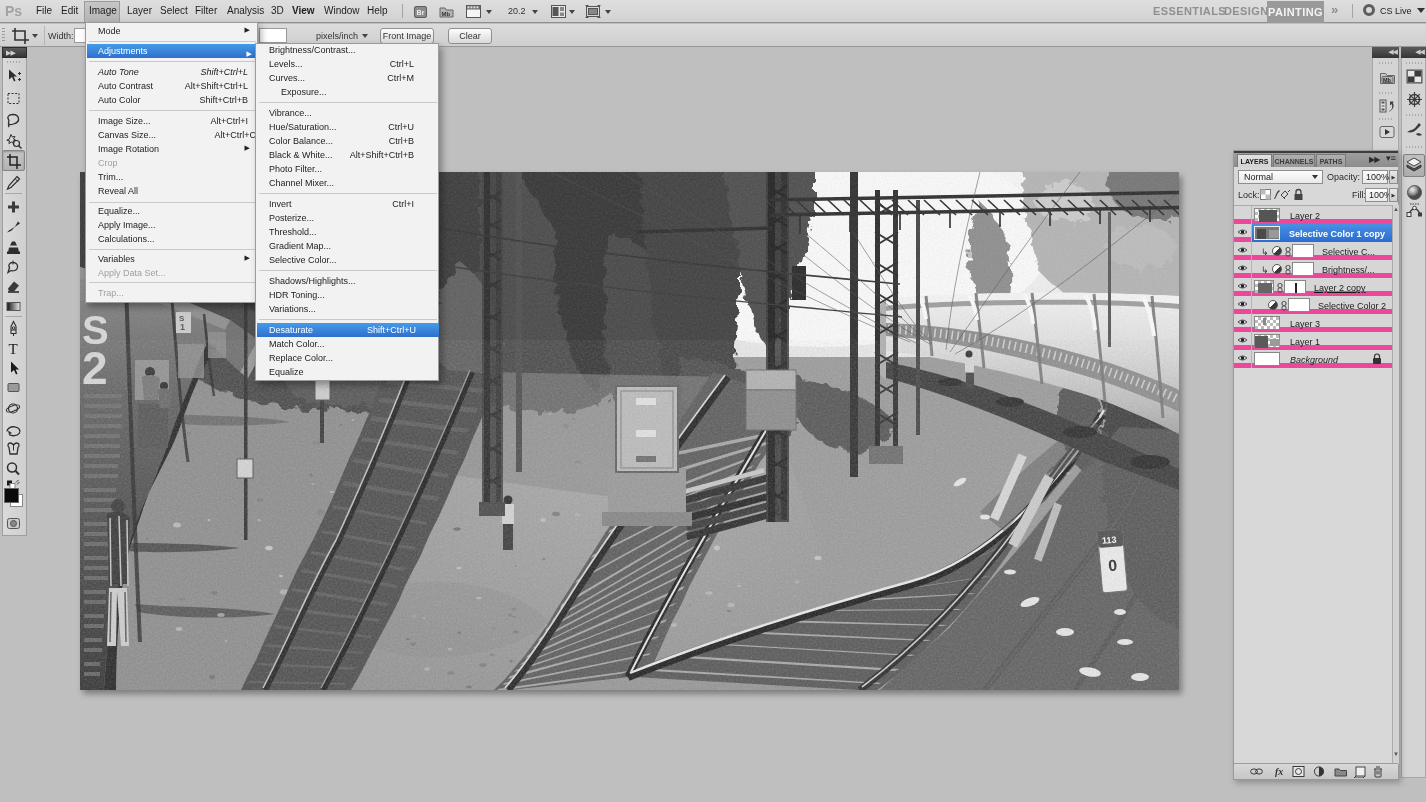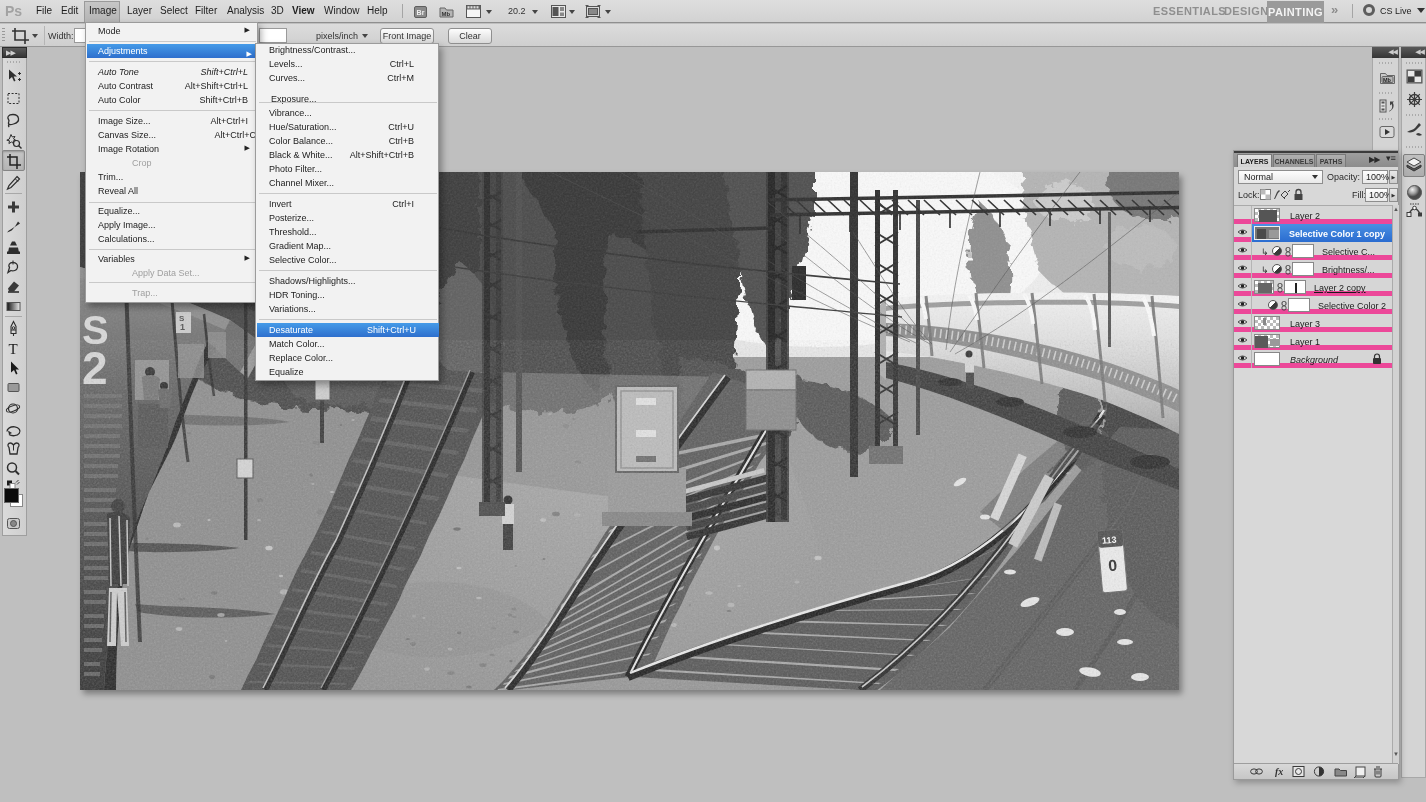--- a/index.html
+++ b/index.html
@@ -27,21 +27,21 @@
 .dockhead { position:absolute; top:47px; height:11px; background:linear-gradient(#5a5a5a,#353535); color:#ccc; font-size:7px; line-height:10px; text-align:right; padding-right:2px; letter-spacing:-1px; }
 #layerspanel { position:absolute; left:1233px; top:150px; width:166px; height:630px;
   background:#d8d8d8; border:1px solid #9a9a9a; box-shadow:2px 3px 6px rgba(0,0,0,0.25); }
 #menu1 { position:absolute; left:85px; top:22px; width:173px; height:281px;
   background:#f2f2f2; border:1px solid #9b9b9b; box-shadow:3px 4px 7px rgba(0,0,0,0.35); }
 #menu2 { position:absolute; left:255px; top:43px; width:184px; height:338px;
   background:#f2f2f2; border:1px solid #9b9b9b; box-shadow:3px 4px 7px rgba(0,0,0,0.35); }
 .mrow { position:absolute; left:1px; font-size:9px; color:#1c1c1c; height:14px; line-height:14px; }
 .mrow .sc { position:absolute; font-size:9px; }
 .msep { position:absolute; left:3px; height:1px; background:#c9c9c9; }
-.gray { color:#a0a0a0;margin-left:34px; }
+.gray { color:#a0a0a0; }
 .hl { background:linear-gradient(#459be8,#2e6fcd); color:#fff; }
 .subarr { position:absolute; font-size:7px; }
 .ltab { position:absolute; top:3px; height:13px; font-size:7px; font-weight:bold; text-align:center; line-height:14px;
   background:linear-gradient(#b0b0b0,#989898); border:1px solid #7a7a7a; border-bottom:none; letter-spacing:0; }
 .lsel { position:absolute; height:14px; background:linear-gradient(#fdfdfd,#e9e9e9); border:1px solid #8e8e8e; font-size:9px; color:#222; line-height:13px; }
 .llab { position:absolute; font-size:9px; color:#2a2a2a; }
 .lspin { position:absolute; width:9px; height:14px; background:linear-gradient(#e8e8e8,#cdcdcd); border:1px solid #8e8e8e; font-size:5px; color:#333; text-align:center; line-height:13px; }
 .lrow { position:absolute; left:0; width:158px; height:18px; border-bottom:5px solid #ec4899; }
 .leye { position:absolute; left:3px; top:4px; }
 .lsep { position:absolute; left:17px; top:0; width:1px; height:18px; background:#b5b5b5; }
@@ -912,21 +912,21 @@
   <div class="mrow" style="top:229px;left:12px;width:160px;">Variables</div>
   <span class="subarr" style="right:7px;top:231px;color:#222;position:absolute;">▶</span>
   <div class="mrow gray" style="top:243px;left:12px;width:160px;">Apply Data Set...</div>
   <div class="msep" style="top:259px;width:167px;"></div>
   <div class="mrow gray" style="top:263px;left:12px;width:160px;">Trap...</div>
 </div>
 <div id="menu2">
   <div class="mrow" style="top:-1px;left:13px;width:168px;">Brightness/Contrast...</div>
   <div class="mrow" style="top:13px;left:13px;width:168px;">Levels...<span class="sc" style="right:23px;">Ctrl+L</span></div>
   <div class="mrow" style="top:27px;left:13px;width:168px;">Curves...<span class="sc" style="right:23px;">Ctrl+M</span></div>
-  <div class="mrow" style="top:41px;left:15px;width:168px;margin-top:7px;">Exposure...</div>
+  <div class="mrow" style="top:41px;left:25px;width:168px;">Exposure...</div>
   <div class="msep" style="top:58px;width:178px;"></div>
   <div class="mrow" style="top:62px;left:13px;width:168px;">Vibrance...</div>
   <div class="mrow" style="top:76px;left:13px;width:168px;">Hue/Saturation...<span class="sc" style="right:23px;">Ctrl+U</span></div>
   <div class="mrow" style="top:90px;left:13px;width:168px;">Color Balance...<span class="sc" style="right:23px;">Ctrl+B</span></div>
   <div class="mrow" style="top:104px;left:13px;width:168px;">Black &amp; White...<span class="sc" style="right:23px;">Alt+Shift+Ctrl+B</span></div>
   <div class="mrow" style="top:118px;left:13px;width:168px;">Photo Filter...</div>
   <div class="mrow" style="top:132px;left:13px;width:168px;">Channel Mixer...</div>
   <div class="msep" style="top:149px;width:178px;"></div>
   <div class="mrow" style="top:153px;left:13px;width:168px;">Invert<span class="sc" style="right:23px;">Ctrl+I</span></div>
   <div class="mrow" style="top:167px;left:13px;width:168px;">Posterize...</div>

